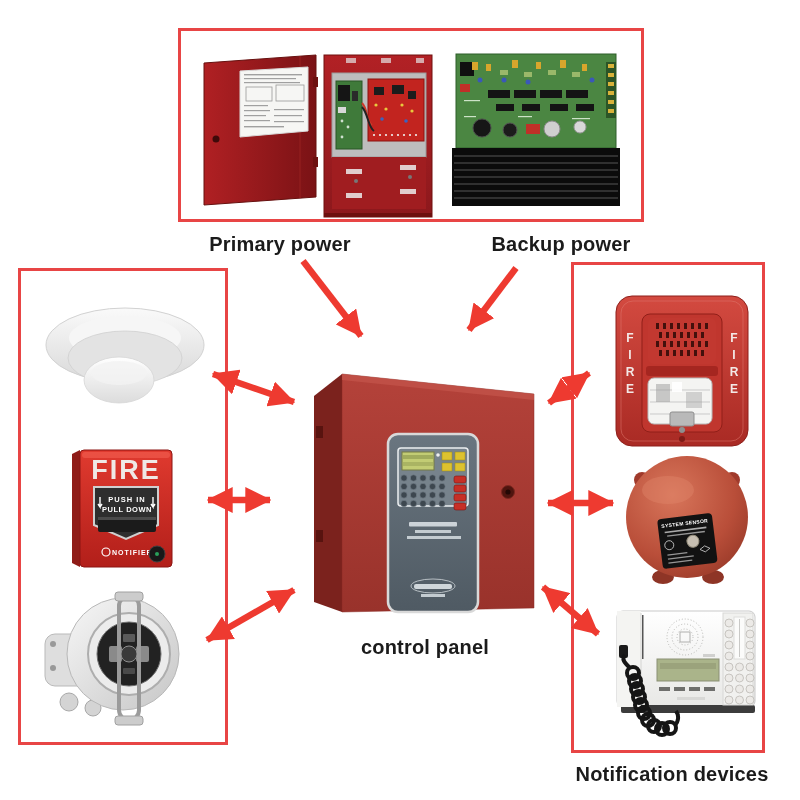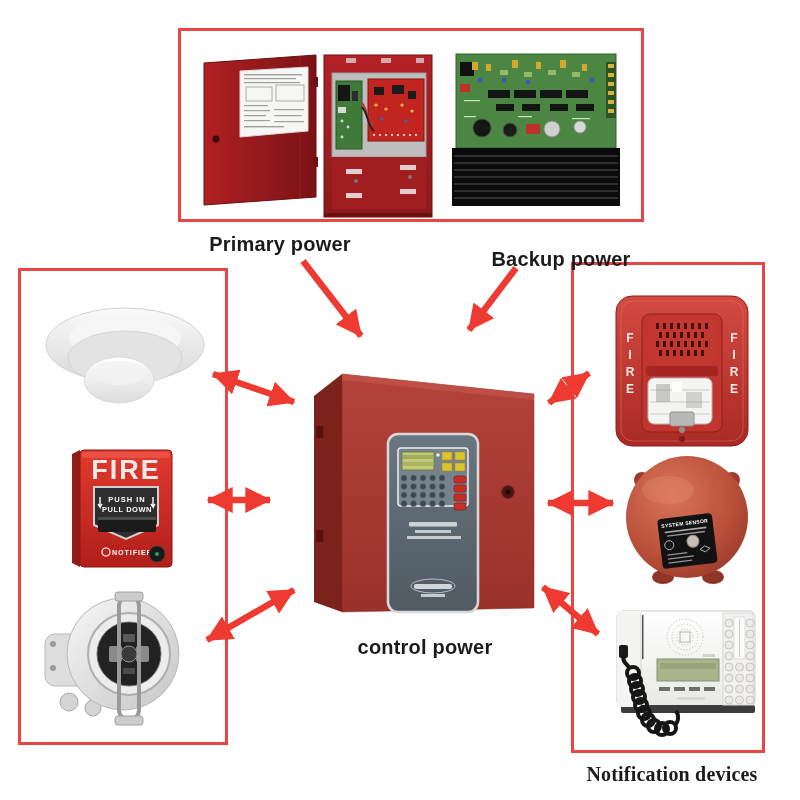--- a/index.html
+++ b/index.html
@@ -14,23 +14,23 @@
 </head>
 <body>
 
 <div id="canvas">
 
   <div class="gbox" style="left:178px;top:28px;width:466px;height:194px;"></div>
   <div class="gbox" style="left:18px;top:268px;width:210px;height:477px;"></div>
   <div class="gbox" style="left:571px;top:262px;width:194px;height:491px;"></div>
 
   <div class="glabel" style="left:180px;top:233px;width:200px;">Primary power</div>
-  <div class="glabel" style="left:461px;top:248px;width:200px;">Backup power</div>
-  <div class="glabel" style="left:325px;top:636px;width:200px;">control power</div>
-  <div class="glabel" style="left:572px;top:763px;width:200px;font-family:Liberation Serif, serif;">Notification devices</div>
+  <div class="glabel" style="left:461px;top:233px;width:200px;">Backup power</div>
+  <div class="glabel" style="left:325px;top:636px;width:200px;">control panel</div>
+  <div class="glabel" style="left:572px;top:763px;width:200px;">Notification devices</div>
 
   <svg class="dev" style="left:196px;top:47px;" width="244" height="178" viewBox="0 0 244 178">
     <defs>
       <linearGradient id="ppD" x1="0" y1="0" x2="1" y2="0">
           <stop offset="0" stop-color="#b02023"></stop>
           <stop offset="1" stop-color="#7a1215"></stop>
         </linearGradient>
       <linearGradient id="ppB" x1="0" y1="0" x2="0" y2="1">
           <stop offset="0" stop-color="#b22125"></stop>
           <stop offset="1" stop-color="#8c181c"></stop>

